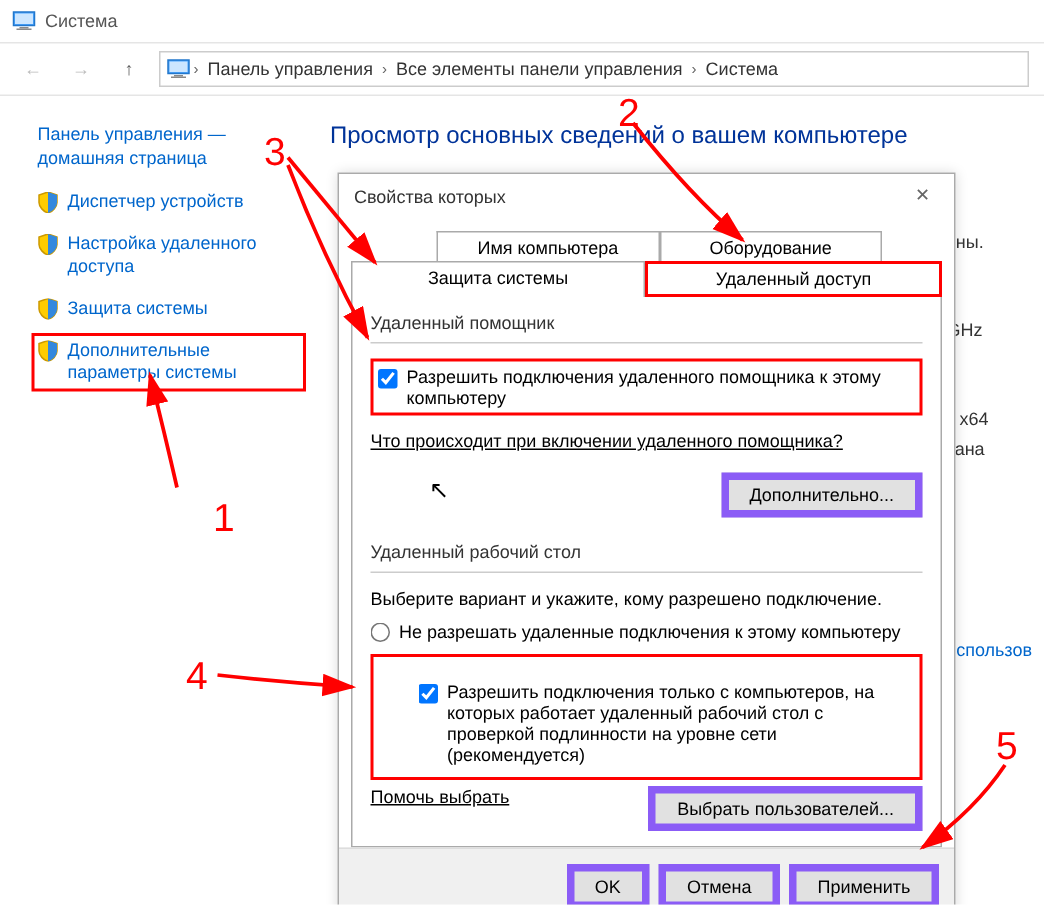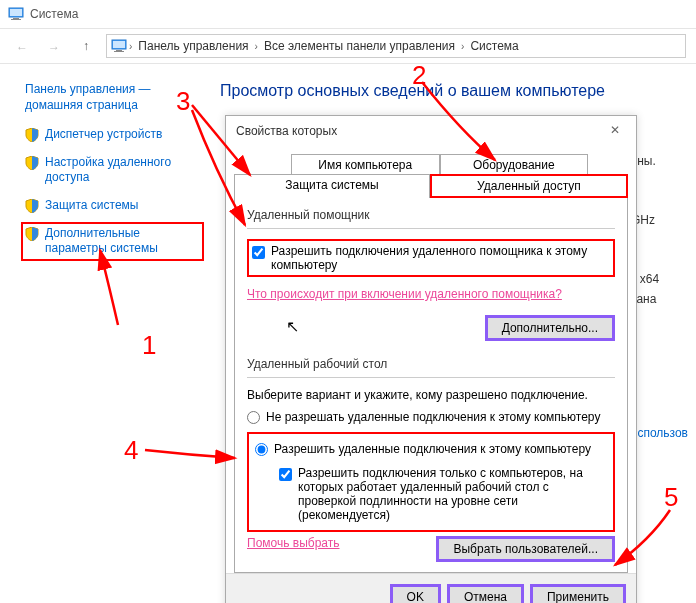--- a/index.html
+++ b/index.html
@@ -38,22 +38,22 @@
 .tab-row2 { margin-top: -1px; }
 .tab-row2 .tab { flex: 1; }
 .tab.active { background: #fff; z-index: 2; }
 .tab-highlight { border: 2px solid #ff0000; }
 .tab-content { border: 1px solid #aaa; padding: 10px 12px; margin-top: -1px; font-size: 12px; }
 .group-label { font-size: 12px; color: #333; margin-bottom: 6px; }
 .group-divider { border-top: 1px solid #ccc; margin: 4px 0 10px 0; }
 .chk-row { display: flex; align-items: flex-start; gap: 6px; padding: 2px; }
 .chk-row input { margin-top: 2px; }
 .red-box { border: 2px solid #ff0000; padding: 3px; }
-.link { color: #ec4899; text-decoration: underline; font-size: 12px; display: inline-block; }
-.btn { border: 3px solid #8b5cf6; background: #e1e1e1; padding: 3px 14px; font-size: 12px; cursor: pointer; }
+.link { color: #000000; text-decoration: underline; font-size: 12px; display: inline-block; }
+.btn { border: 5px solid #8b5cf6; background: #e1e1e1; padding: 3px 14px; font-size: 12px; cursor: pointer; }
 .radio-row { display: flex; align-items: center; gap: 6px; margin: 8px 0; }
 .radio-row input { margin: 0; }
 .nested { margin-left: 22px; margin-top: 8px; }
 .dlg-buttons { background: #f0f0f0; padding: 10px; display: flex; justify-content: flex-end; gap: 6px; border-top: 1px solid #ddd; }
 
 .annotation { position: absolute; color: #ff0000; font-size: 26px; font-weight: 400; font-family: Arial; }
 .arrow-svg { position: absolute; pointer-events: none; }
 .cursor-arrow { position: absolute; left: 286px; top: 317px; font-size: 16px; color: #000; }
 </style>
 </head>
@@ -161,24 +161,20 @@
       </div>
 
       <div class="group-label">Удаленный рабочий стол</div>
       <div class="group-divider"></div>
       <div style="margin:8px 0">Выберите вариант и укажите, кому разрешено подключение.</div>
       <label class="radio-row">
         <input type="radio" name="rd" style="">
         <span>Не разрешать удаленные подключения к этому компьютеру</span>
       </label>
       <div class="red-box" style="padding:6px">
-        <label class="radio-row" style="margin:2px 0">
-          <input type="radio" name="rd" checked="" style="">
-          <span>Разрешить удаленные подключения к этому компьютеру</span>
-        </label>
         <div class="chk-row nested">
           <input type="checkbox" checked="" style="">
           <span>Разрешить подключения только с компьютеров, на которых работает удаленный рабочий стол с проверкой подлинности на уровне сети (рекомендуется)</span>
         </div>
       </div>
       <div style="display:flex;justify-content:space-between;align-items:flex-start;margin-top:4px">
         <a class="link">Помочь выбрать</a>
         <button class="btn">Выбрать пользователей...</button>
       </div>
     </div>

